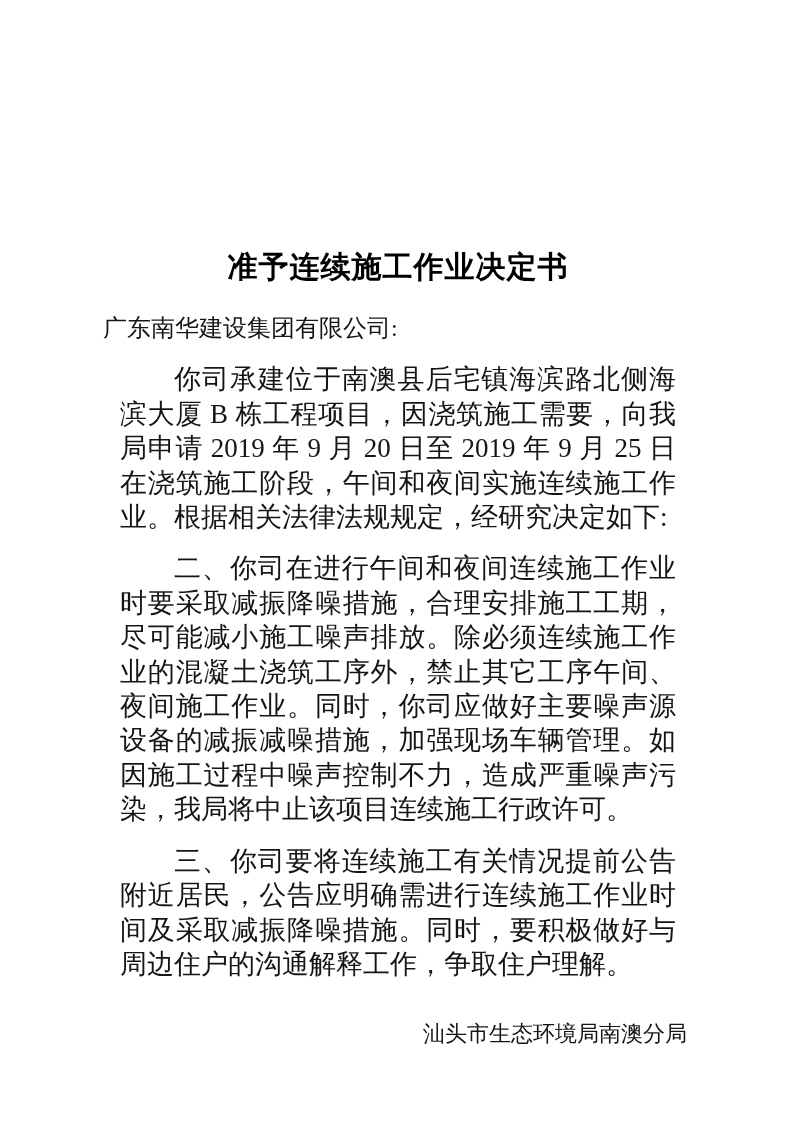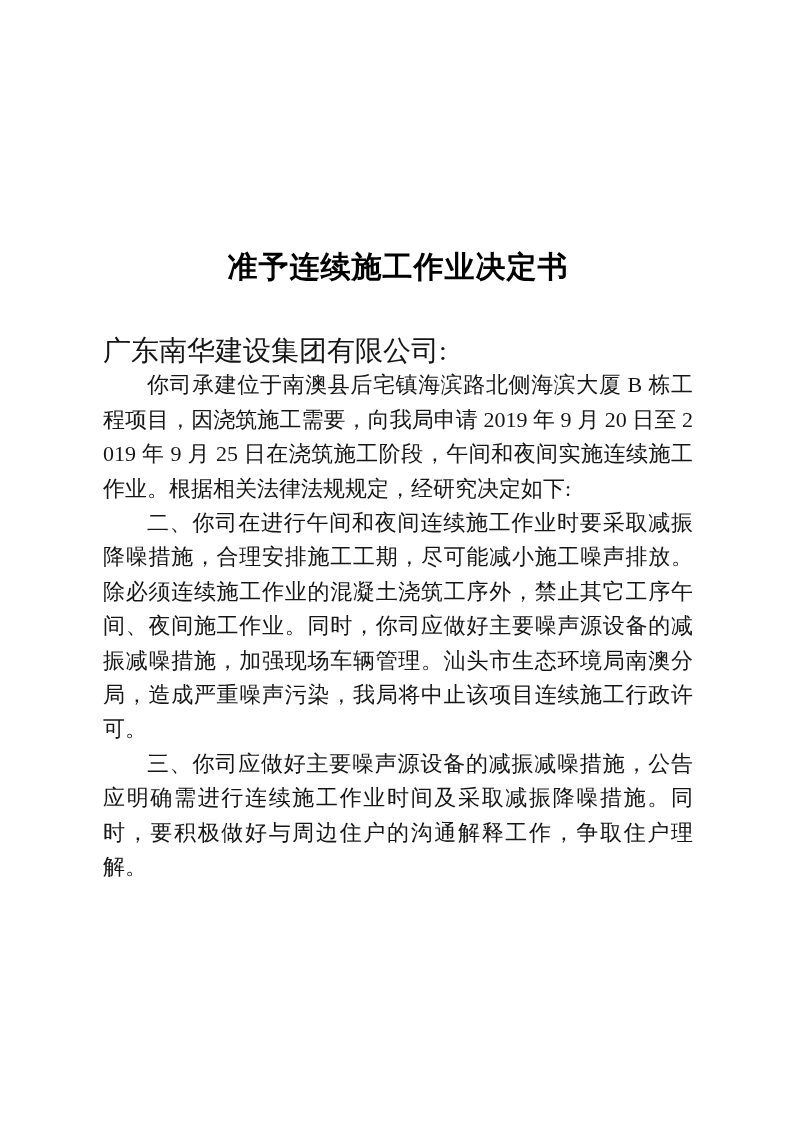--- a/index.html
+++ b/index.html
@@ -21,27 +21,27 @@
   .doc-title {
     margin: 0;
     font-size: 30px;
     line-height: 38px;
     font-weight: bold;
     text-align: center;
     letter-spacing: 1px;
     color: #000000;
   }
   .greeting {
-    margin: 48px 0 0 0;
-    font-size: 28px;
+    margin: 25px 0 0 0;
+    font-size: 24px;
     line-height: 34.4px;
   }
   .para {
-    margin: 0;
-    font-size: 22px;
+    margin: 17px;
+    font-size: 27px;
     line-height: 34.4px;
     text-align: justify;
     text-indent: 2em;
     word-break: break-all;
   }
   .signature-block {
     margin: 36px 6px 0 auto;
     width: fit-content;
     text-align: center;
   }
@@ -56,20 +56,21 @@
 
 <div class="page">
 
   <h1 class="doc-title">准予连续施工作业决定书</h1>
 
   <p class="greeting">广东南华建设集团有限公司:</p>
 
   <p class="para">你司承建位于南澳县后宅镇海滨路北侧海滨大厦 B 栋工程项目，因浇筑施工需要，向我局申请 2019 年 9 月 20 日至 2019 年 9 月 25 日在浇筑施工阶段，午间和夜间实施连续施工作业。根据相关法律法规规定，经研究决定如下:</p>
 
 
-  <p class="para">二、你司在进行午间和夜间连续施工作业时要采取减振降噪措施，合理安排施工工期，尽可能减小施工噪声排放。除必须连续施工作业的混凝土浇筑工序外，禁止其它工序午间、夜间施工作业。同时，你司应做好主要噪声源设备的减振减噪措施，加强现场车辆管理。汕头市生态环境局南澳分局，造成严重噪声污染，我局将中止该项目连续施工行政许可。</p>
+  <p class="para">二、你司在进行午间和夜间连续施工作业时要采取减振降噪措施，合理安排施工工期，尽可能减小施工噪声排放。除必须连续施工作业的混凝土浇筑工序外，禁止其它工序午间、夜间施工作业。同时，你司应做好主要噪声源设备的减振减噪措施，加强现场车辆管理。如因施工过程中噪声控制不力，造成严重噪声污染，我局将中止该项目连续施工行政许可。</p>
 
-  <p class="para">三、你司应做好主要噪声源设备的减振减噪措施，公告应明确需进行连续施工作业时间及采取减振降噪措施。同时，要积极做好与周边住户的沟通解释工作，争取住户理解。</p>
+  <p class="para">三、你司要将连续施工有关情况提前公告附近居民，公告应明确需进行连续施工作业时间及采取减振降噪措施。同时，要积极做好与周边住户的沟通解释工作，争取住户理解。</p>
 
   <div class="signature-block">
+    <p class="sig-line">汕头市生态环境局南澳分局</p>
   </div>
 
 </div>
 
 </body></html>

